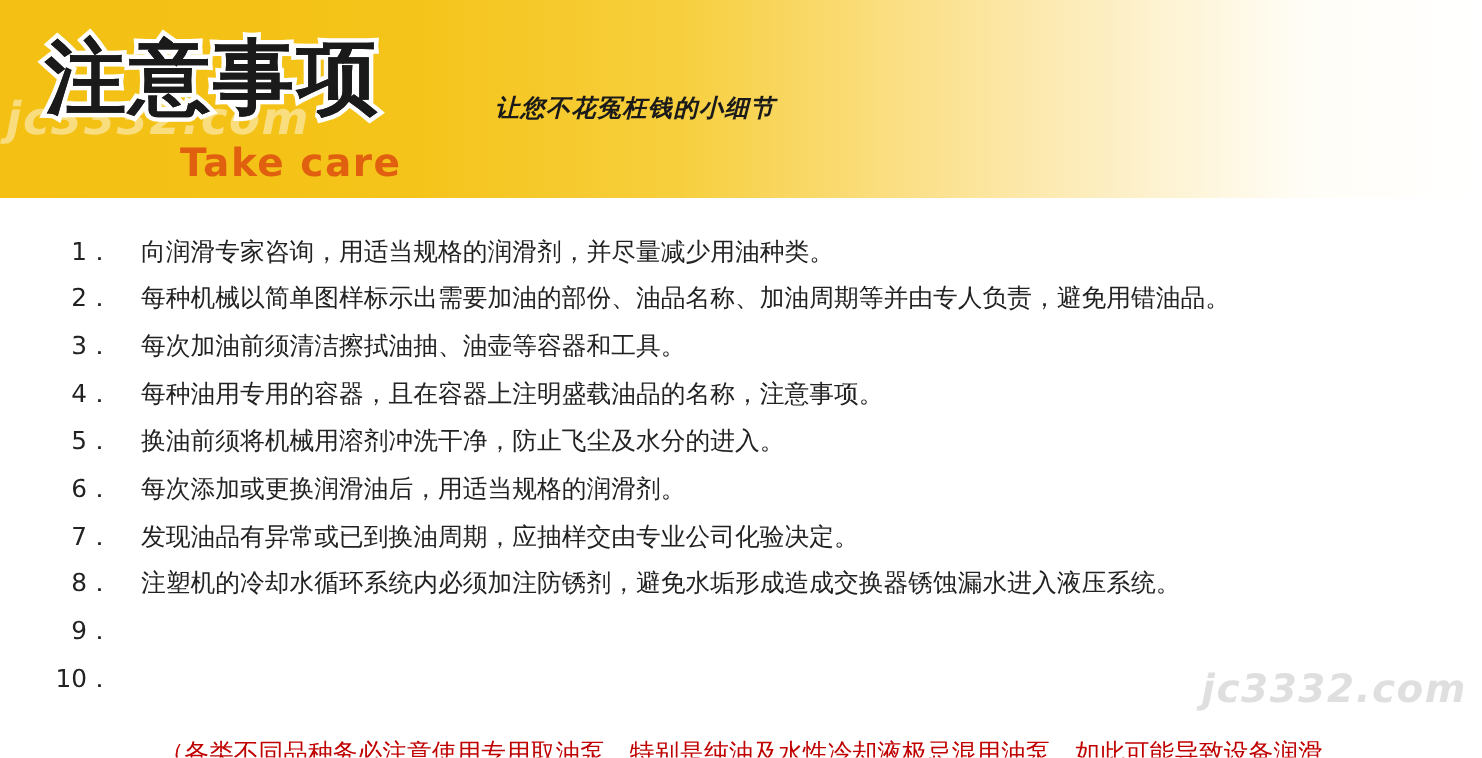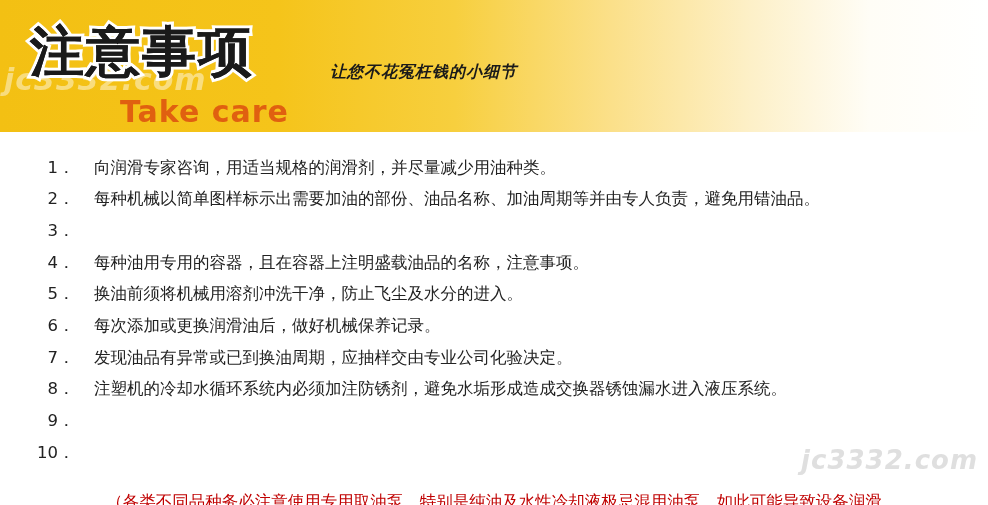--- a/index.html
+++ b/index.html
@@ -61,21 +61,21 @@
     font-size: 54px;
     font-weight: bold;
     color: #1a1a1a;
     letter-spacing: 2px;
     line-height: 1.1;
   }
   .banner-sub-en {
     position: absolute;
     left: 120px;
     top: 94px;
-    font-size: 30px;
+    font-size: 26px;
     font-weight: bold;
     color: #e06010;
     letter-spacing: 1px;
     font-family: "DejaVu Sans", "Liberation Sans", sans-serif;
   }
   .banner-sub-cn {
     position: absolute;
     left: 330px;
     top: 62px;
     font-size: 16px;
@@ -174,35 +174,36 @@
       <span class="txt">向润滑专家咨询，用适当规格的润滑剂，并尽量减少用油种类。</span>
     </li>
     <li>
       <span class="num">2</span>
       <span class="dot">．</span>
       <span class="txt">每种机械以简单图样标示出需要加油的部份、油品名称、加油周期等并由专人负责，避免用错油品。</span>
     </li>
     <li>
       <span class="num">3</span>
       <span class="dot">．</span>
+      <span class="txt">每次加油前须清洁擦拭油抽、油壶等容器和工具。</span>
     </li>
     <li>
       <span class="num">4</span>
       <span class="dot">．</span>
       <span class="txt">每种油用专用的容器，且在容器上注明盛载油品的名称，注意事项。</span>
     </li>
     <li>
       <span class="num">5</span>
       <span class="dot">．</span>
       <span class="txt">换油前须将机械用溶剂冲洗干净，防止飞尘及水分的进入。</span>
     </li>
     <li>
       <span class="num">6</span>
       <span class="dot">．</span>
-      <span class="txt">每次添加或更换润滑油后，做好机械保养记录。</span>
+      <span class="txt">每次添加或更换润滑油后，用适当规格的润滑剂。</span>
     </li>
     <li>
       <span class="num">7</span>
       <span class="dot">．</span>
       <span class="txt">发现油品有异常或已到换油周期，应抽样交由专业公司化验决定。</span>
     </li>
     <li>
       <span class="num">8</span>
       <span class="dot">．</span>
       <span class="txt">注塑机的冷却水循环系统内必须加注防锈剂，避免水垢形成造成交换器锈蚀漏水进入液压系统。</span>

